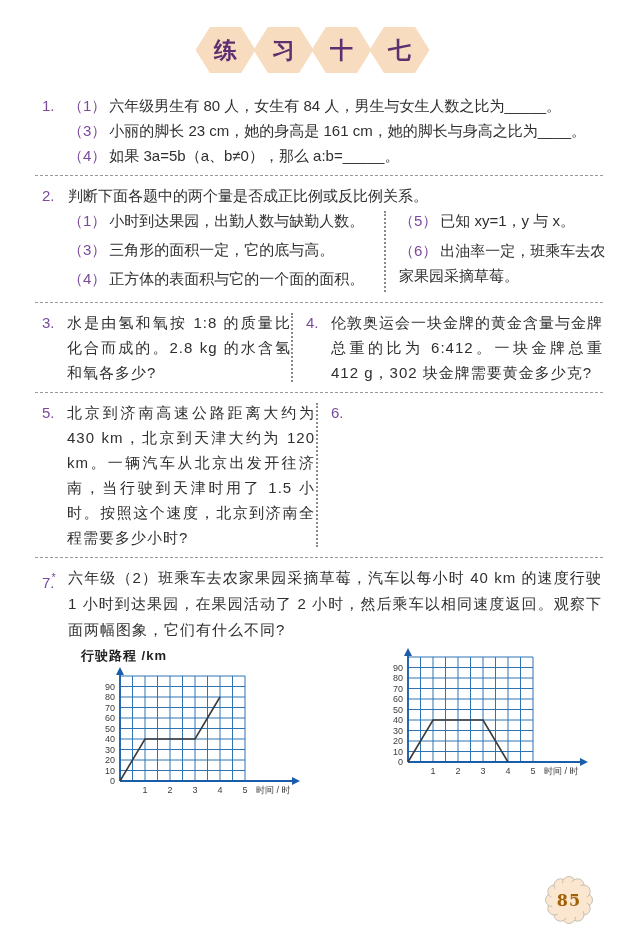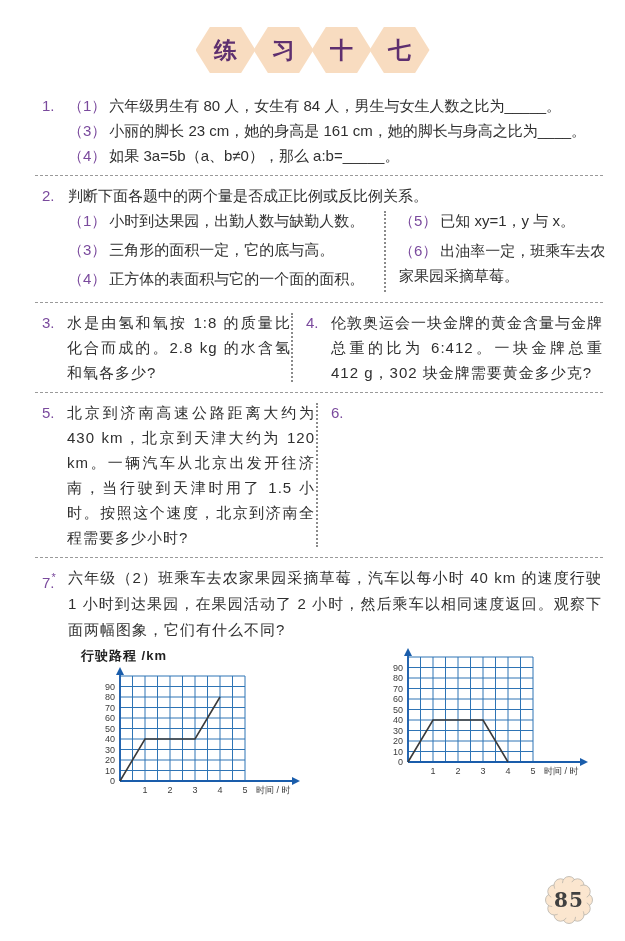--- a/index.html
+++ b/index.html
@@ -38,22 +38,22 @@
   
   .charts-row{display:flex;padding-left:60px;gap:36px;margin-top:4px;}
   .chart{width:252px;}
   .chart-title{font-size:13px;font-weight:700;color:#1f1f1f;margin:0 0 1px 21px;
                letter-spacing:1px;}
   .chart-svg text{font-family:"Liberation Sans","DejaVu Sans",sans-serif;
                   font-size:9px;fill:#3c3c3c;}
   
   .badge{position:absolute;left:543px;top:874px;width:52px;height:52px;}
   .badge .num{position:absolute;left:0;top:0;width:52px;height:52px;display:flex;
-              align-items:center;justify-content:center;color:#404040;
-              font-size:20px;font-weight:700;letter-spacing:1px;
+              align-items:center;justify-content:center;color:#a16207;
+              font-size:16px;font-weight:700;letter-spacing:1px;
               font-family:"DejaVu Serif","Liberation Serif",serif;}
   .mt{margin-top:20px;}
 </style>
 </head>
 <body>
 
 <div class="page">
 
   <div class="title-row">
     <div class="hex">

